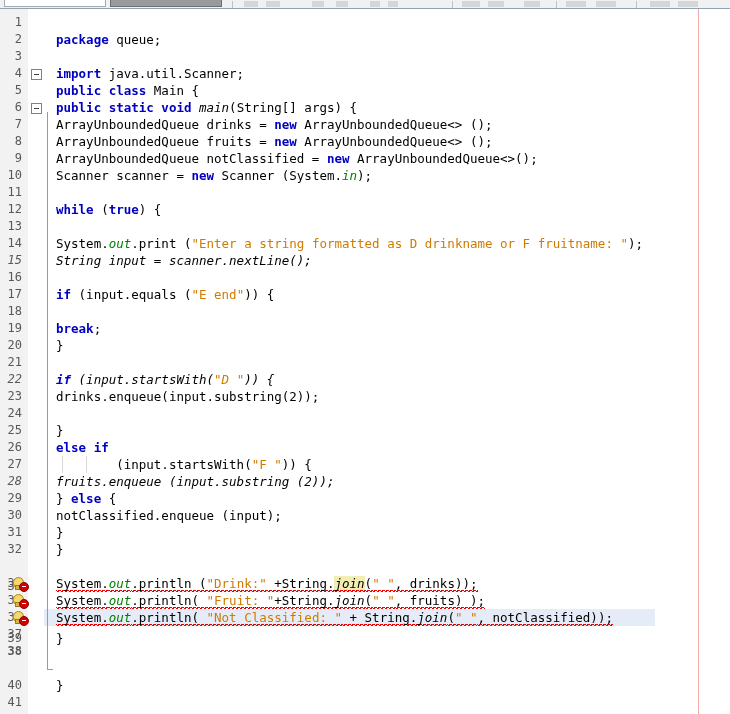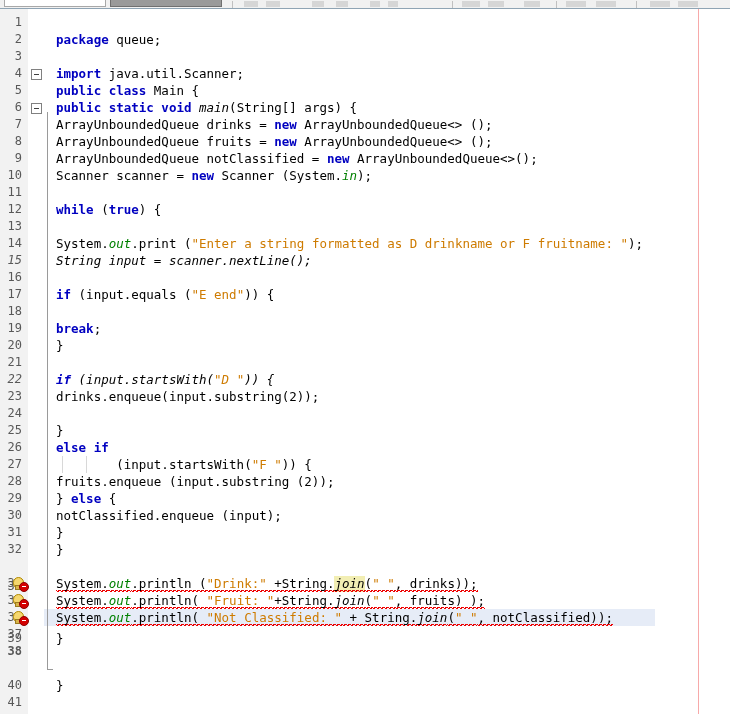--- a/index.html
+++ b/index.html
@@ -215,21 +215,21 @@
       <div class="row" style="top: 430px;">
         <span class="lineno">26</span>
         <span class="txt"><span class="kw">else if</span></span>
       </div>
       <div class="row" style="top: 447px;">
         <span class="lineno">27</span>
         <span class="txt"><span>        (input.startsWith(</span><span class="str">"F "</span><span>)) {</span></span>
       </div>
       <div class="indentguide" style="left: 62px; top: 447px; height: 17px;"></div>
       <div class="indentguide" style="left: 86px; top: 447px; height: 17px;"></div>
-      <div class="row" style="top: 464px;">
+      <div class="row" style="top: 464px; font-style: italic;">
         <span class="lineno">28</span>
         <span class="txt"><span>fruits.enqueue (input.substring (2));</span></span>
       </div>
       <div class="row" style="top: 481px;">
         <span class="lineno">29</span>
         <span class="txt"><span>} </span><span class="kw">else</span><span> {</span></span>
       </div>
       <div class="row" style="top: 498px;">
         <span class="lineno">30</span>
         <span class="txt"><span>notClassified.enqueue (input);</span></span>

